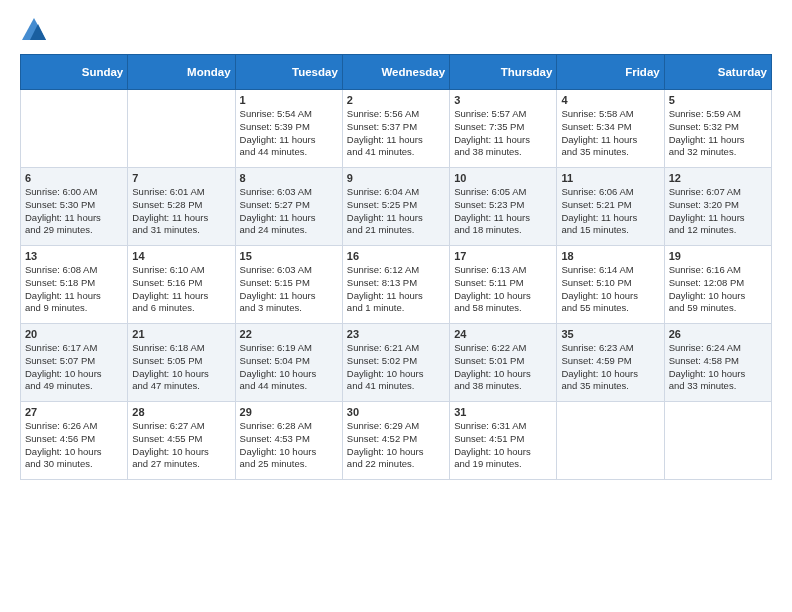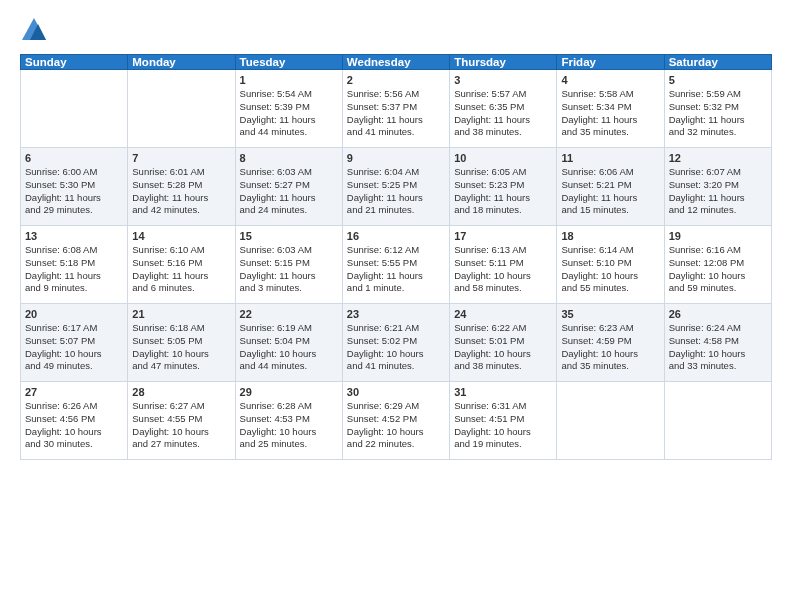--- a/index.html
+++ b/index.html
@@ -64,22 +64,22 @@
       border-collapse: collapse;
       table-layout: fixed;
     }
     thead tr {
       background-color: #2478c8;
       color: white;
     }
     thead th {
       font-size: 11.5px;
       font-weight: bold;
-      padding: 1px 4px;
-      text-align: left;
+      padding: 11px 4px;
+      text-align: right;
       border: 1px solid #1a5fa0;
     }
     tbody tr {
       background: white;
     }
     tbody tr:nth-child(even) {
       background: #f0f4f8;
     }
     tbody td {
       border: 1px solid #d0d8e4;
@@ -148,21 +148,21 @@
           <td>
             <span class="day-num">2</span>
             <span class="cell-line">Sunrise: 5:56 AM</span>
             <span class="cell-line">Sunset: 5:37 PM</span>
             <span class="cell-line">Daylight: 11 hours </span>
             <span class="cell-line">and 41 minutes.</span>
           </td>
           <td>
             <span class="day-num">3</span>
             <span class="cell-line">Sunrise: 5:57 AM</span>
-            <span class="cell-line">Sunset: 6:35 PM</span>
+            <span class="cell-line">Sunset: 7:35 PM</span>
             <span class="cell-line">Daylight: 11 hours </span>
             <span class="cell-line">and 38 minutes.</span>
           </td>
           <td>
             <span class="day-num">4</span>
             <span class="cell-line">Sunrise: 5:58 AM</span>
             <span class="cell-line">Sunset: 5:34 PM</span>
             <span class="cell-line">Daylight: 11 hours </span>
             <span class="cell-line">and 35 minutes.</span>
           </td>
@@ -180,21 +180,21 @@
             <span class="cell-line">Sunrise: 6:00 AM</span>
             <span class="cell-line">Sunset: 5:30 PM</span>
             <span class="cell-line">Daylight: 11 hours </span>
             <span class="cell-line">and 29 minutes.</span>
           </td>
           <td>
             <span class="day-num">7</span>
             <span class="cell-line">Sunrise: 6:01 AM</span>
             <span class="cell-line">Sunset: 5:28 PM</span>
             <span class="cell-line">Daylight: 11 hours </span>
-            <span class="cell-line">and 42 minutes.</span>
+            <span class="cell-line">and 31 minutes.</span>
           </td>
           <td>
             <span class="day-num">8</span>
             <span class="cell-line">Sunrise: 6:03 AM</span>
             <span class="cell-line">Sunset: 5:27 PM</span>
             <span class="cell-line">Daylight: 11 hours </span>
             <span class="cell-line">and 24 minutes.</span>
           </td>
           <td>
             <span class="day-num">9</span>
@@ -243,21 +243,21 @@
           <td>
             <span class="day-num">15</span>
             <span class="cell-line">Sunrise: 6:03 AM</span>
             <span class="cell-line">Sunset: 5:15 PM</span>
             <span class="cell-line">Daylight: 11 hours </span>
             <span class="cell-line">and 3 minutes.</span>
           </td>
           <td>
             <span class="day-num">16</span>
             <span class="cell-line">Sunrise: 6:12 AM</span>
-            <span class="cell-line">Sunset: 5:55 PM</span>
+            <span class="cell-line">Sunset: 8:13 PM</span>
             <span class="cell-line">Daylight: 11 hours </span>
             <span class="cell-line">and 1 minute.</span>
           </td>
           <td>
             <span class="day-num">17</span>
             <span class="cell-line">Sunrise: 6:13 AM</span>
             <span class="cell-line">Sunset: 5:11 PM</span>
             <span class="cell-line">Daylight: 10 hours </span>
             <span class="cell-line">and 58 minutes.</span>
           </td>

